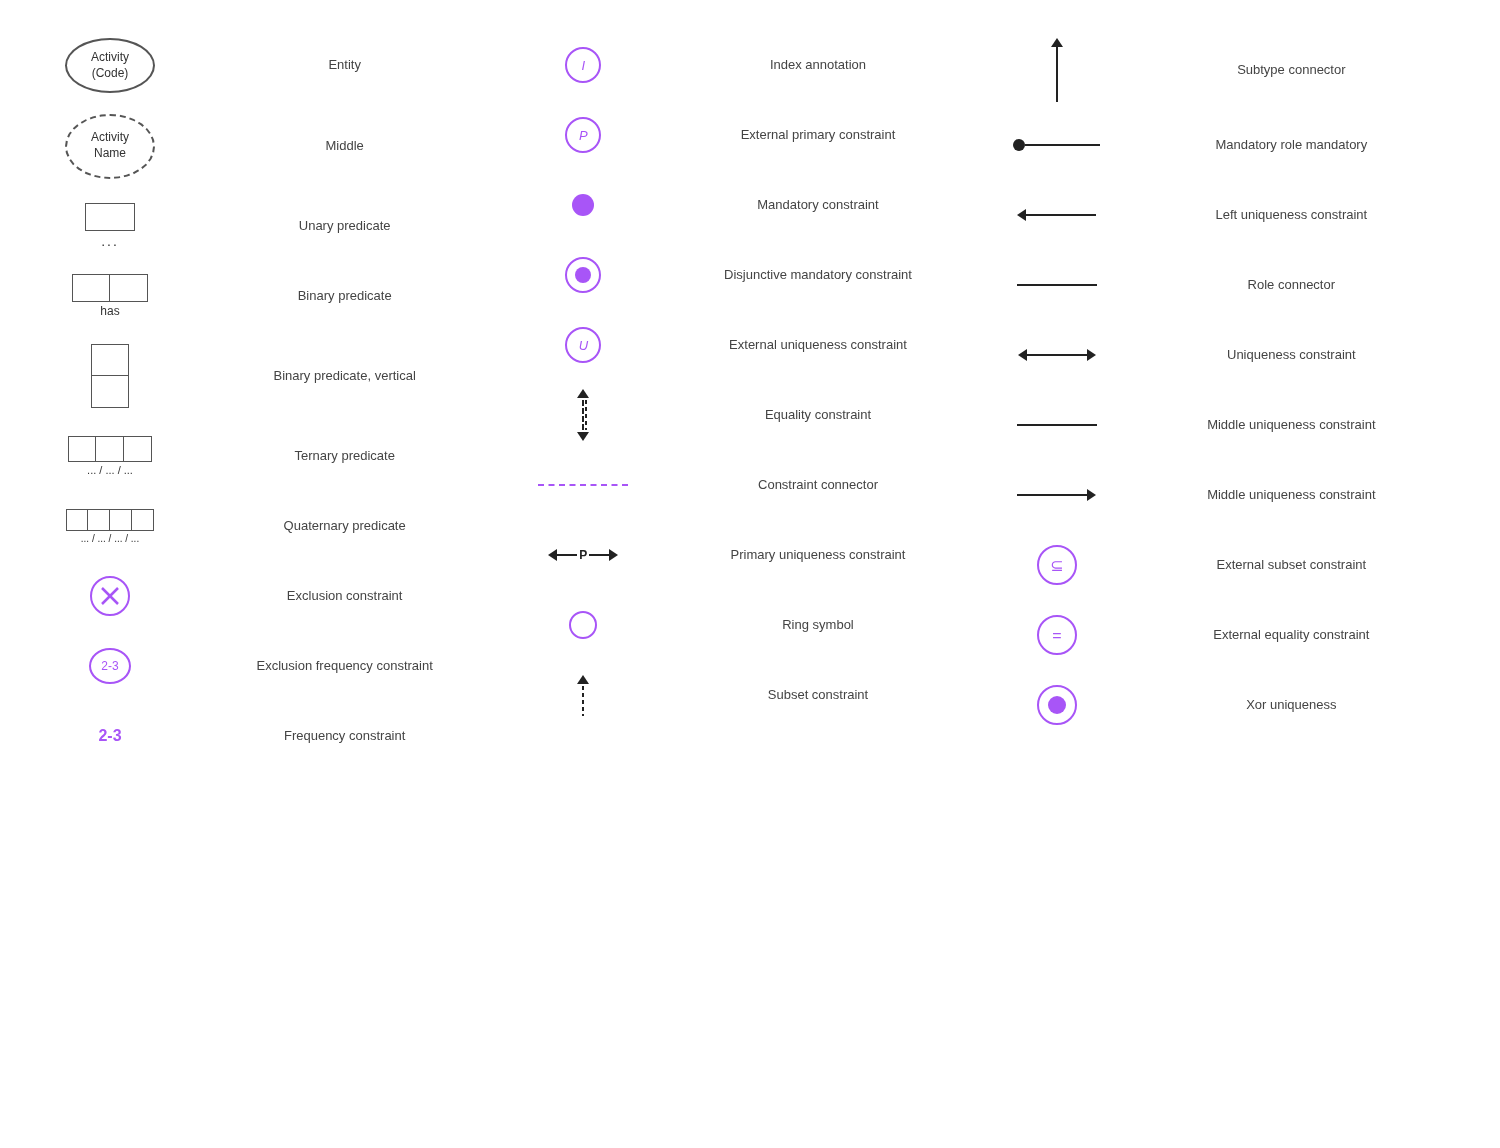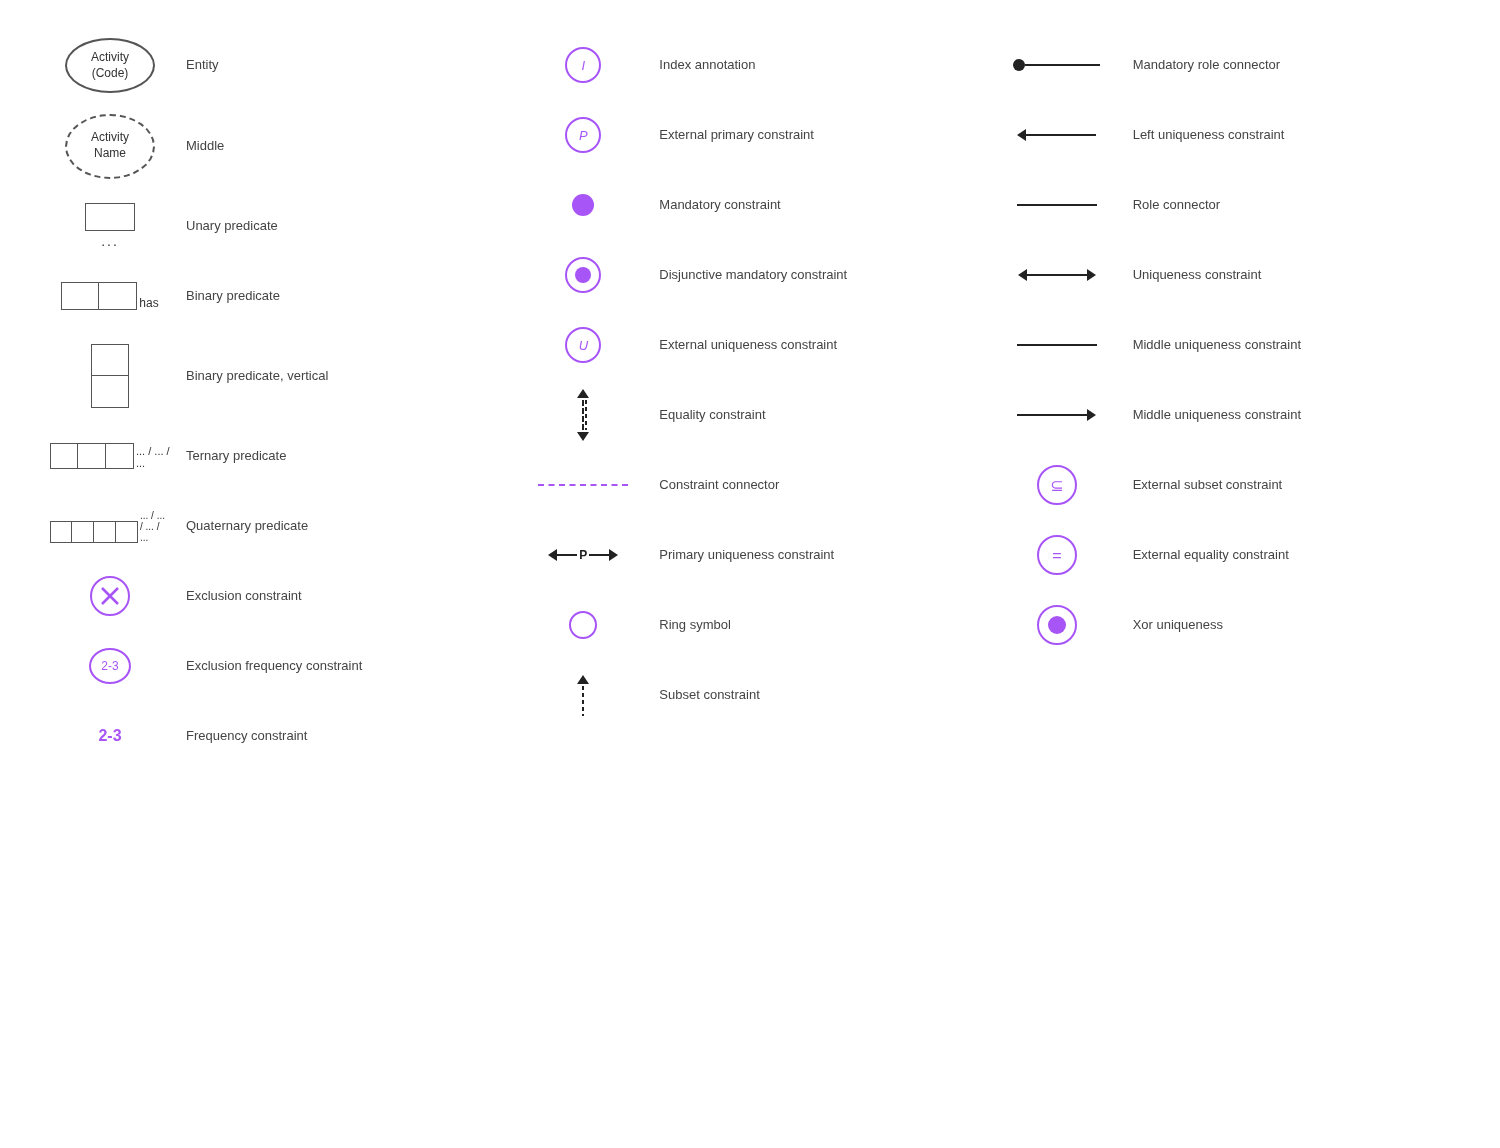--- a/index.html
+++ b/index.html
@@ -41,20 +41,21 @@
       min-width: 120px;
       display: flex;
       align-items: center;
       justify-content: center;
     }
     .label-area {
       flex: 1;
       color: #444;
       font-size: 13px;
       line-height: 1.4;
+      text-align: center;
     }
 
     
     .entity-oval {
       width: 90px;
       height: 55px;
       border: 2px solid #555;
       border-radius: 50%;
       display: flex;
       flex-direction: column;
@@ -94,22 +95,22 @@
     }
     .pred-dots {
       font-size: 14px;
       color: #333;
       letter-spacing: 2px;
     }
 
     
     .binary-pred {
       display: flex;
-      flex-direction: row;
-      align-items: flex-end;
+      flex-direction: column;
+      align-items: center;
       gap: 2px;
     }
     .binary-boxes {
       display: flex;
     }
 
     
     .constraint-circle {
       width: 36px;
       height: 36px;
@@ -509,29 +510,38 @@
           </svg>
         </div>
       </div>
       <div class="label-area">Subset constraint</div>
     </div>
 
   </div>
 
   <div class="col">
 
+    <div class="legend-item">
+      <div class="symbol-area">
+        <div style="display:flex;flex-direction:column;align-items:center;gap:0;">
+          <div class="arrowhead-up"></div>
+          <div style="width:2px;height:55px;background:#222;"></div>
+        </div>
+      </div>
+      <div class="label-area">Subtype connector</div>
+    </div>
 
     <div class="legend-item">
       <div class="symbol-area">
         <div style="display:flex;align-items:center;">
           <div class="filled-dot"></div>
           <div style="width:75px;height:2px;background:#222;"></div>
         </div>
       </div>
-      <div class="label-area">Mandatory role connector</div>
+      <div class="label-area">Mandatory role mandatory</div>
     </div>
 
     <div class="legend-item">
       <div class="symbol-area">
         <div style="display:flex;align-items:center;">
           <div class="arrowhead-left"></div>
           <div style="width:70px;height:2px;background:#222;"></div>
         </div>
       </div>
       <div class="label-area">Left uniqueness constraint</div>

